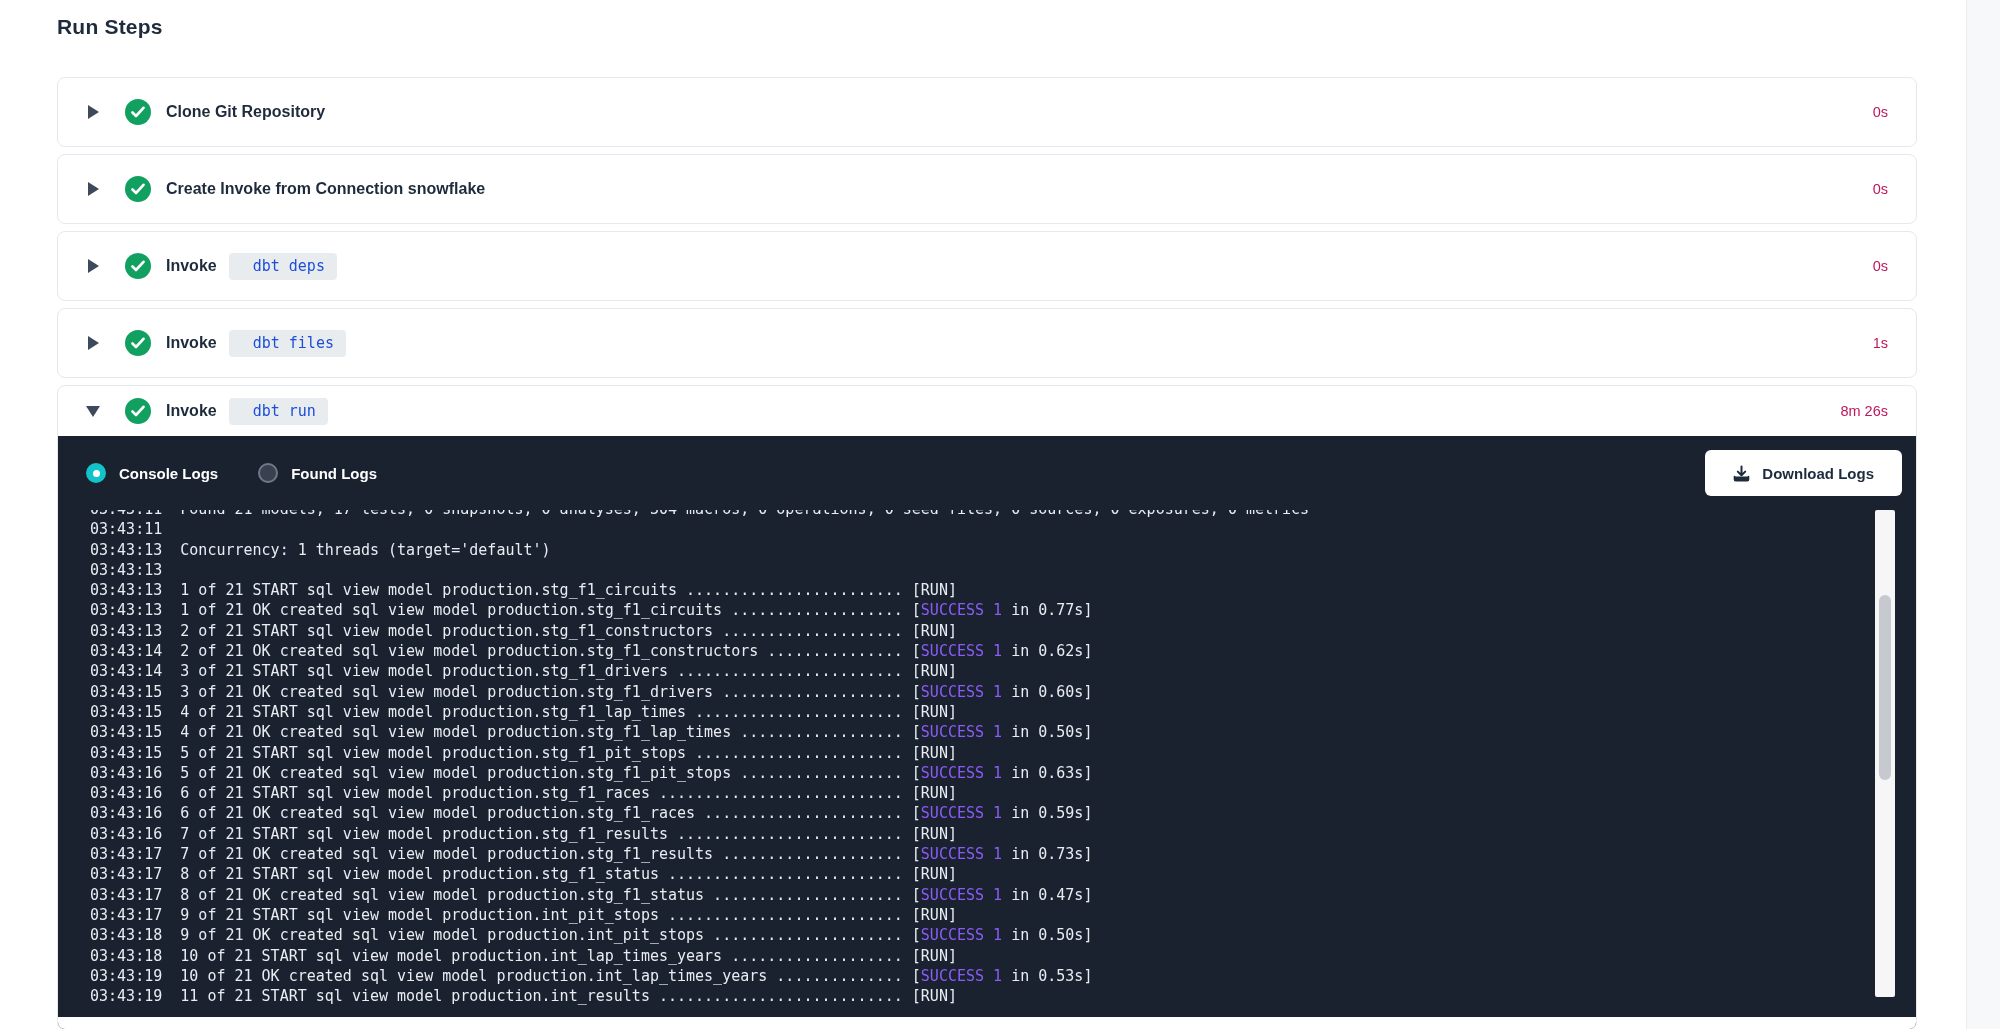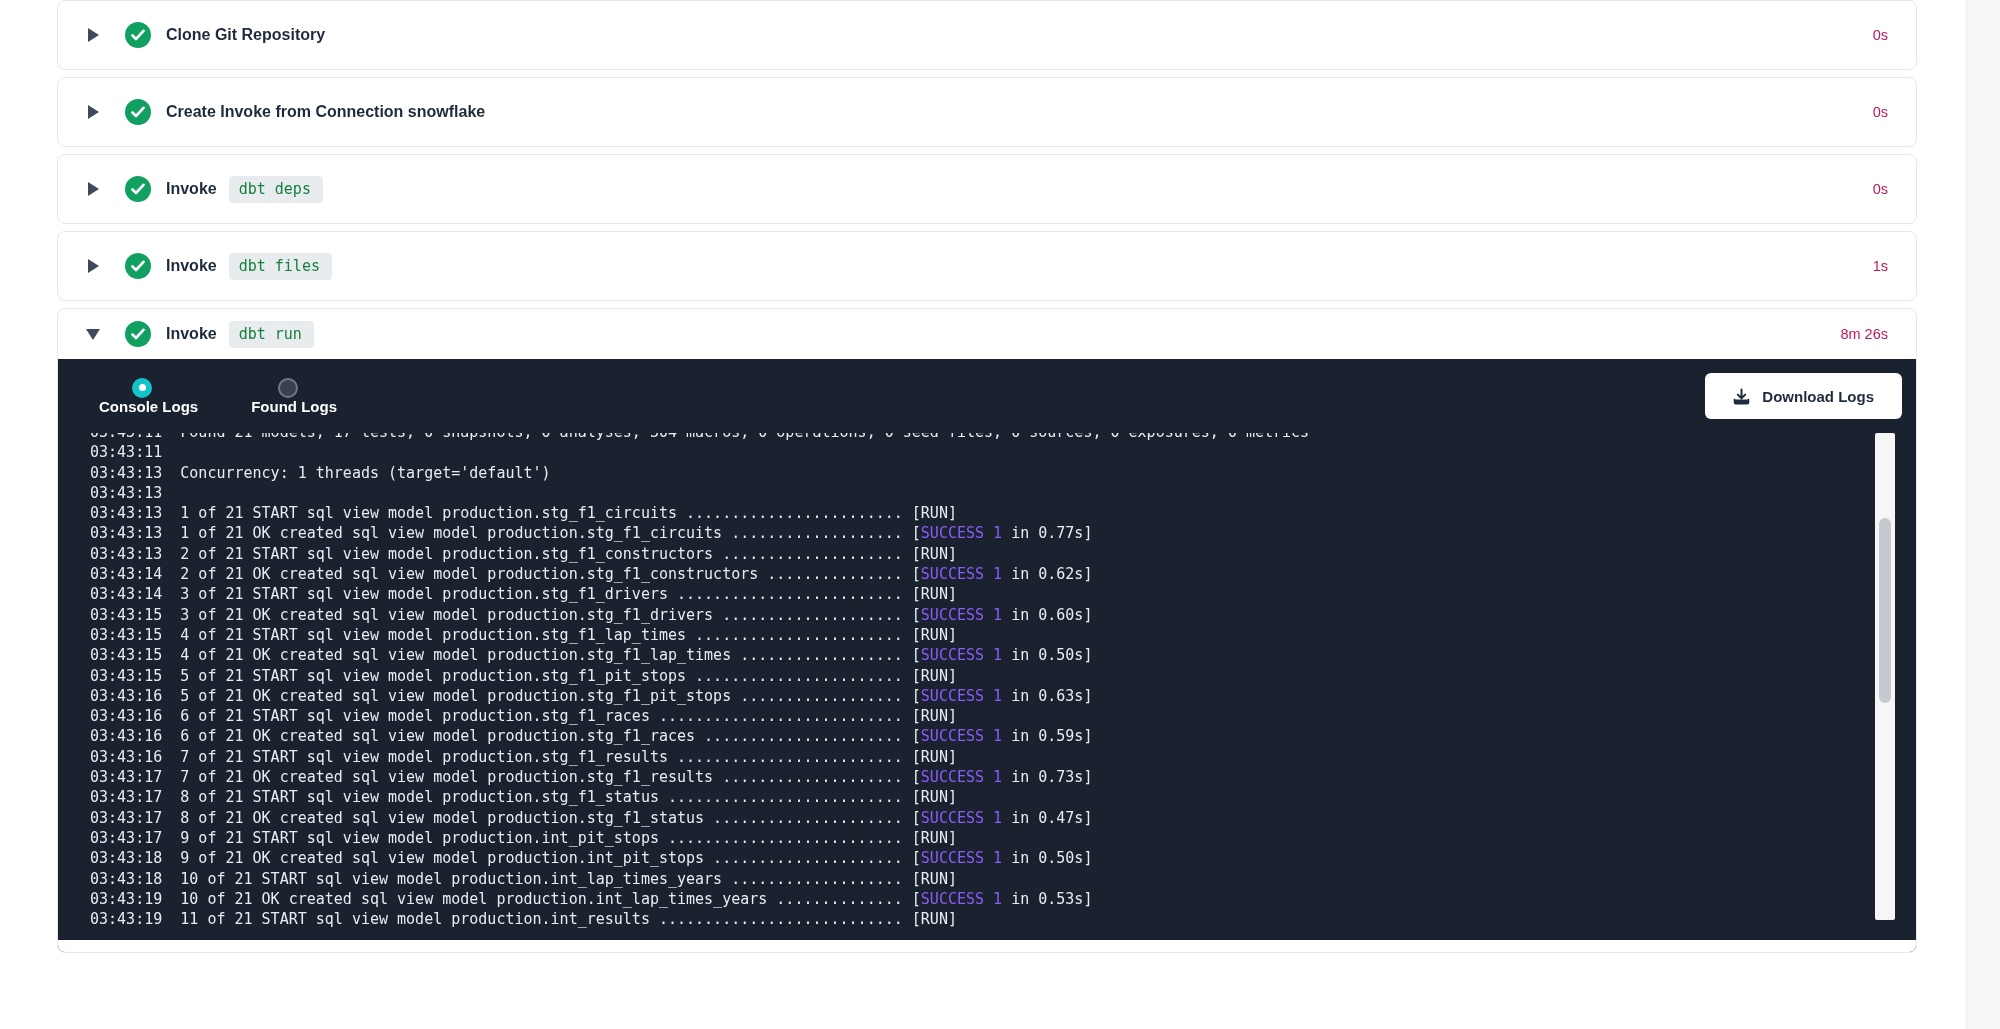--- a/index.html
+++ b/index.html
@@ -19,21 +19,21 @@
   }
   .content {
     position: absolute; left: 57px; top: 0; width: 1860px;
   }
   .page-title {
     margin: 15px 0 0 0;
     font-size: 21px; font-weight: 700;
     color: #1e2b3c;
     letter-spacing: .2px;
   }
-  .steps { display: flex; flex-direction: column; gap: 7px; }
+  .steps { margin-top: 38px; display: flex; flex-direction: column; gap: 7px; }
   .step-card {
     border: 1px solid #e5e8ec;
     border-radius: 8px;
     background: #fff;
     overflow: hidden;
   }
   .step-header {
     display: flex; align-items: center;
     height: 68px; padding: 0 28px;
     cursor: pointer;
@@ -60,35 +60,35 @@
     background: #12a060; margin-right: 15px; flex: 0 0 auto;
     display: flex; align-items: center; justify-content: center;
   }
   .step-label {
     font-size: 16px; font-weight: 700; color: #1e2b3c;
   }
   .cmd-badge {
     margin-left: 12px;
     background: #e9ecef;
     border-radius: 4px;
-    padding: 4px 12px 5px 10px;
+    padding: 4px 12px 5px 24px;
     font-family: "DejaVu Sans Mono", monospace;
-    font-size: 15px; color: #15803d;
+    font-size: 15px; color: #1d4ed8;
   }
   .duration {
     margin-left: auto;
     font-size: 14.5px; color: #be185d;
   }
   
   .log-panel { background: #1a2230; position: relative; }
   .log-toolbar {
     display: flex; align-items: center;
     height: 74px; padding: 0 14px 0 28px;
   }
-  .radio-item { display: flex; align-items: center; cursor: pointer; flex-direction: column; }
+  .radio-item { display: flex; align-items: center; cursor: pointer; }
   .radio-item + .radio-item { margin-left: 40px; }
   .radio {
     width: 20px; height: 20px; border-radius: 50%; flex: 0 0 auto;
     display: flex; align-items: center; justify-content: center;
   }
   .radio.selected { background: #12c3c9; }
   .radio.selected::after {
     content: ""; width: 7px; height: 7px; border-radius: 50%; background: #ffffff;
   }
   .radio.unselected {
@@ -135,20 +135,21 @@
     cursor: pointer;
   }
   .panel-footer { height: 12px; background: #ffffff; }
 </style>
 </head>
 <body>
 
 <div class="right-gutter"></div>
 
 <div class="content">
+  <h1 class="page-title">Run Steps</h1>
   <div class="steps" id="steps-container">
   <div class="step-card">
     <div class="step-header">
       <span class="caret">
             <span class="tri-right"></span>
           </span>
       <span class="check-circle">
         <svg width="14" height="12" viewBox="0 0 14 12" aria-hidden="true">
           <path d="M1.5 6.5 L5 10 L12.5 1.8" fill="none" stroke="#ffffff" stroke-width="2.6" stroke-linecap="round" stroke-linejoin="round"></path>
         </svg>

